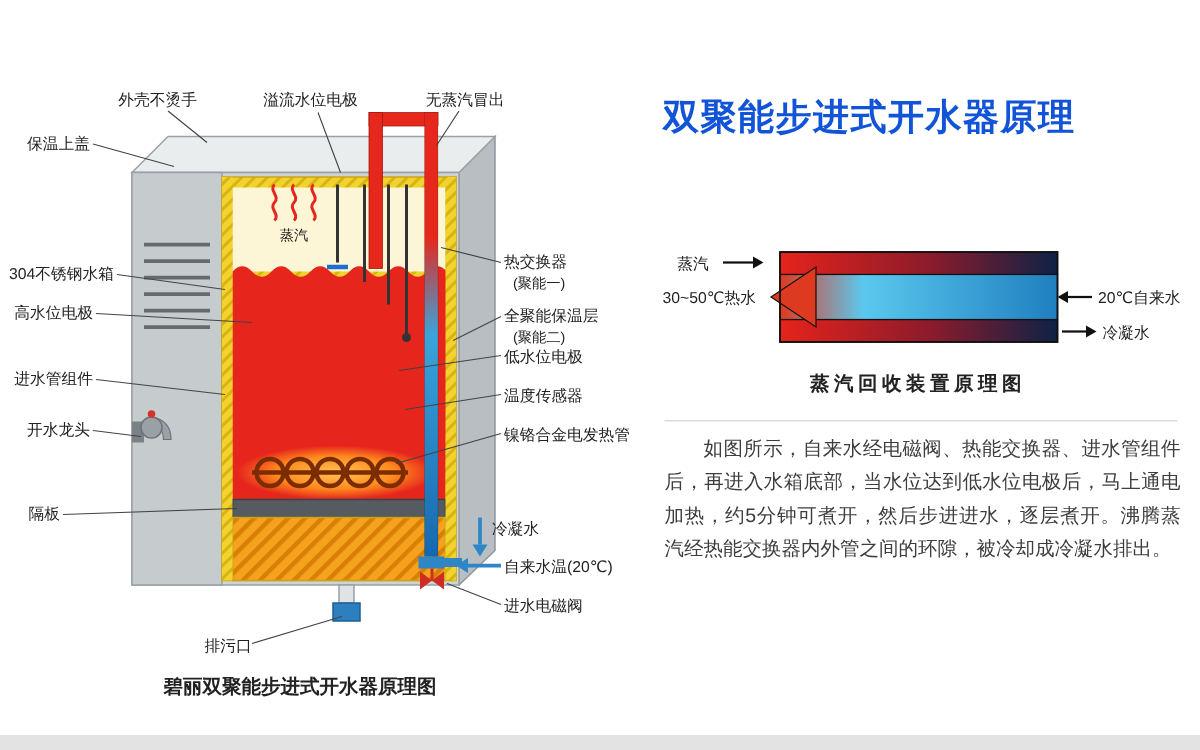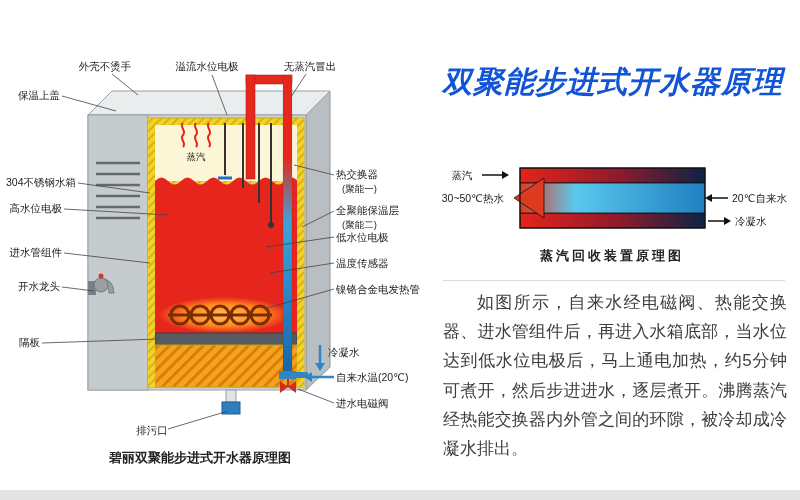--- a/index.html
+++ b/index.html
@@ -3,26 +3,26 @@
 <meta charset="utf-8">
 <style>
   html,body{margin:0;padding:0;background:#fff;}
   .canvas{
     position:relative;width:800px;height:500px;background:#ffffff;overflow:hidden;
     font-family:"Liberation Sans","DejaVu Sans",sans-serif;color:#222;
   }
   .abs{position:absolute;}
   #main-title{
     left:442px;top:62px;width:345px;
-    font-size:30px;font-weight:700;color:#1254d8;letter-spacing:1px;white-space:nowrap;font-style:italic;
+    font-size:24px;font-weight:700;color:#1254d8;letter-spacing:1px;white-space:nowrap;
   }
   #divider{left:443px;top:280px;width:342px;height:1px;background:#dcdcdc;}
   #text-block{left:443px;top:288px;width:344px;}
   #text-block p{
-    margin:0 0 6px 0;font-size:17px;line-height:1.72;color:#3d3d3d;
+    margin:0 0 6px 0;font-size:13px;line-height:1.72;color:#3d3d3d;
     text-align:justify;text-indent:2em;
   }
   #bottom-strip{left:0;top:490px;width:800px;height:10px;background:#e3e3e3;}
   svg text{font-family:"Liberation Sans","DejaVu Sans",sans-serif;fill:#222;}
   .lbl{font-size:10.5px;}
   .lbl-sm{font-size:9.5px;}
   .cap{font-size:13px;font-weight:700;}
 </style>
 </head>
 <body>

